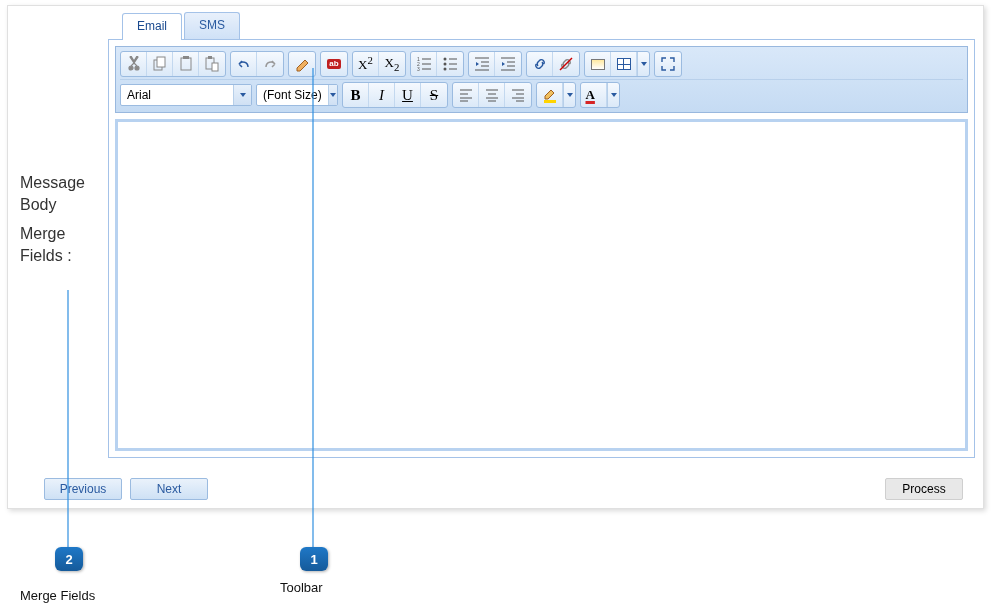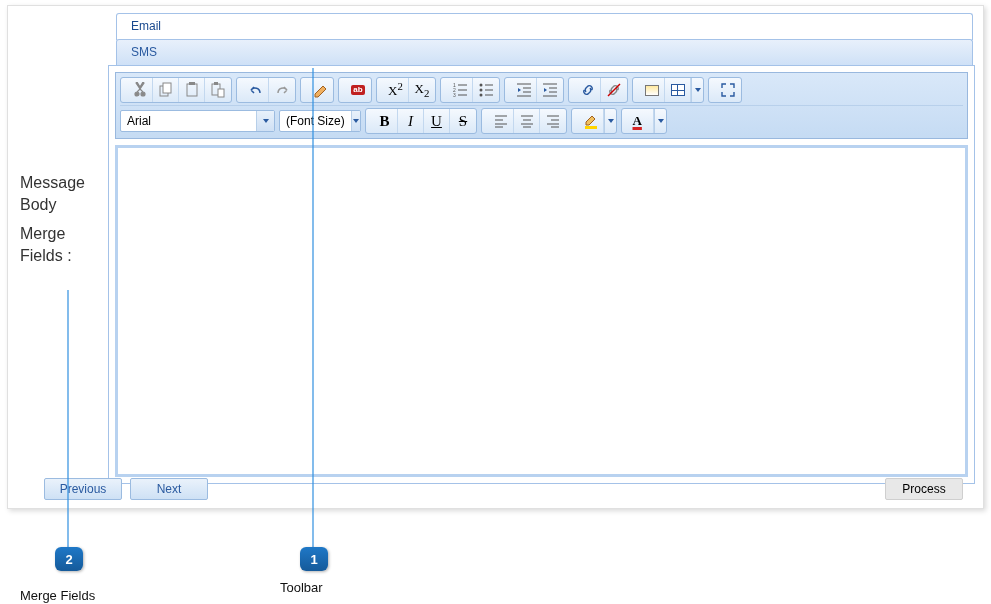--- a/index.html
+++ b/index.html
@@ -37,24 +37,23 @@
     color: #333;
   }
   .left-col p { margin: 0 0 6px 0; }
   .merge-list div { margin: 0; }
   .editor-col {
     flex: 1;
     position: relative;
   }
   .tabs {
     display: flex;
-    margin-left: 8px;
+    margin-left: 14px;
     position: relative;
     z-index: 2;
-    flex-direction: column;
   }
   .tab {
     padding: 5px 14px 6px;
     font-size: 12px;
     border: 1px solid #a4c2e8;
     border-bottom: none;
     margin-right: 2px;
     border-radius: 3px 3px 0 0;
     background: linear-gradient(#e8f0fb, #cfe1f7);
     color: #2a5aa0;
@@ -88,21 +87,20 @@
     padding: 2px 0;
   }
   .tb-row + .tb-row { border-top: 1px solid #b8d0eb; }
   .btn-group {
     display: flex;
     border: 1px solid #9bbbe0;
     border-radius: 3px;
     background: linear-gradient(#f5f9fe, #dbe9f8);
     margin-right: 4px;
     overflow: hidden;
-    padding-left: 6px;
   }
   .tb-btn {
     width: 26px;
     height: 24px;
     display: flex;
     align-items: center;
     justify-content: center;
     border-right: 1px solid #c3d8ef;
     cursor: pointer;
     font-size: 12px;
@@ -135,21 +133,21 @@
     width: 18px;
     height: 100%;
     display: flex;
     align-items: center;
     justify-content: center;
     background: linear-gradient(#e8f1fb,#cfe0f4);
     border-left: 1px solid #b7cfe9;
   }
   .tb-select .arrow svg { width:8px; height:8px; }
   .w-style { width: 116px; }
-  .w-font  { width: 155px; }
+  .w-font  { width: 132px; }
   .w-size  { width: 82px; }
   .editor-body {
     margin-top: 6px;
     border: 3px solid #b8d2f0;
     height: 332px;
     background: #fff;
   }
   .footer-buttons {
     position: absolute;
     left: 36px;

